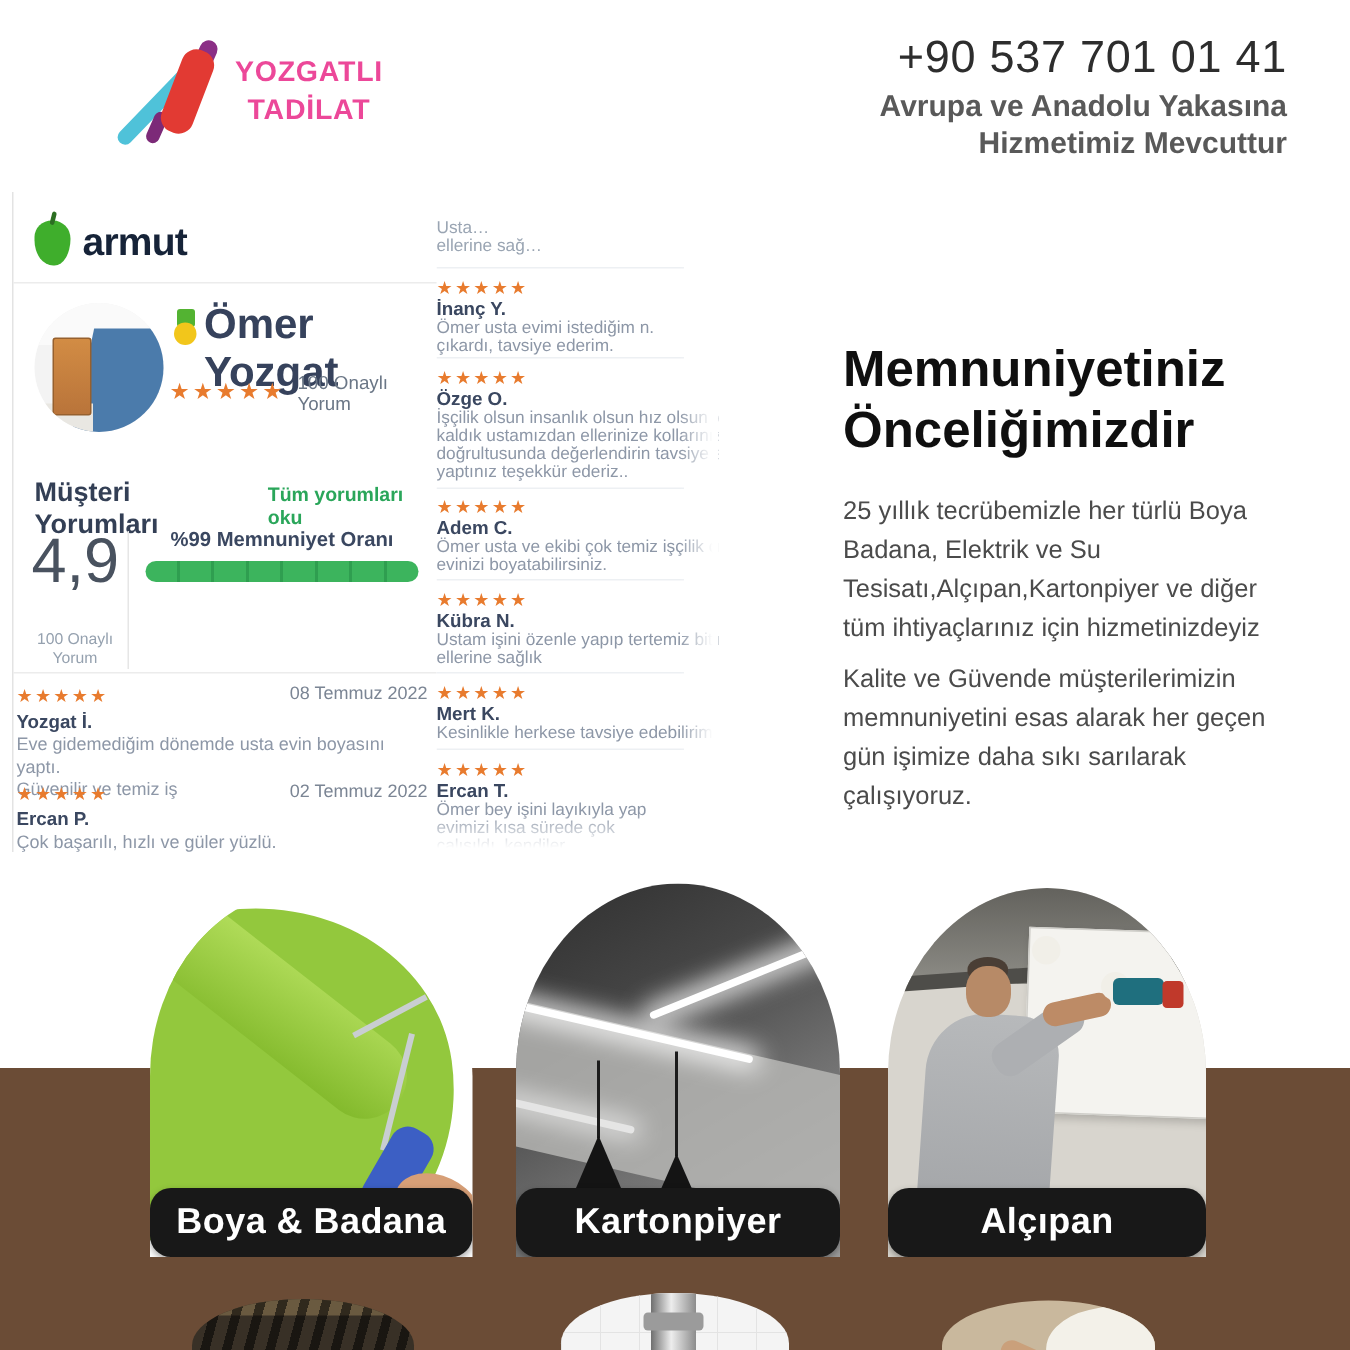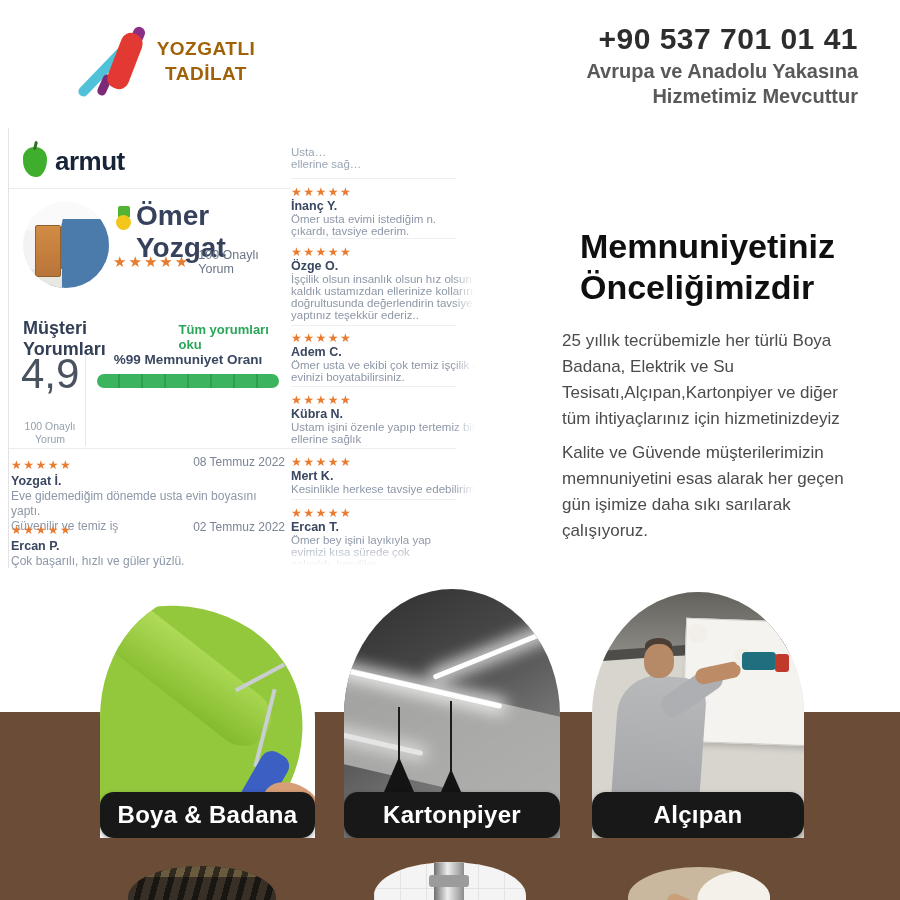--- a/index.html
+++ b/index.html
@@ -7,23 +7,23 @@
         font-family:"Liberation Sans","DejaVu Sans",sans-serif;color:#222}
 
   
   .logo-box{position:absolute;left:96px;top:28px;width:58px;height:72px}
   .stroke{position:absolute;border-radius:10px}
   .s-cyan{left:6px;top:0;width:10px;height:78px;background:#4fc2d9;transform:rotate(44deg);border-radius:5px}
   .s-purple{left:33px;top:-2px;width:12px;height:32px;background:#8b2f86;transform:rotate(24deg);border-radius:6px}
   .s-purple2{left:4px;top:46px;width:9px;height:22px;background:#7c2a78;transform:rotate(24deg);border-radius:5px}
   .s-red{left:18px;top:4px;width:22px;height:58px;background:#e23a33;transform:rotate(21deg)}
   .brand{position:absolute;left:150px;top:36px;width:112px;text-align:center;
-         font-size:19px;font-weight:700;line-height:25px;letter-spacing:.5px;color:#a16207}
+         font-size:19px;font-weight:700;line-height:25px;letter-spacing:.5px;color:#ec4899}
   .phone-wrap{position:absolute;right:42px;top:22px;text-align:right}
-  .phone{font-size:30px;font-weight:700;color:#2d2d2d;letter-spacing:.5px}
+  .phone{font-size:30px;font-weight:400;color:#2d2d2d;letter-spacing:.5px}
   .tagline{margin-top:3px;font-size:20px;font-weight:700;color:#595959;line-height:25px}
 
   
   .widget{position:absolute;left:8px;top:128px;width:470px;height:440px;background:#fff;
           border-left:1px solid #e3e3e3}
   .wl{position:absolute;left:0;top:0;width:282px;height:440px}
   .wr{position:absolute;left:282px;top:0;width:188px;height:440px;overflow:hidden}
   .wr-in{position:relative;width:272px;height:440px}
   .armut-row{position:absolute;left:14px;top:18px;display:flex;align-items:center;gap:8px}
   .pear{position:relative;width:24px;height:30px;background:#3fae2c;
@@ -70,21 +70,21 @@
   .rpartial{position:absolute;left:0;top:18px;font-size:11.5px;line-height:12px;color:#9aa5b3;white-space:pre-line}
   .rsep{position:absolute;left:0;width:165px;height:1px;background:#edf0f3}
   .fade-r{position:absolute;right:0;top:0;width:26px;height:440px;
           background:linear-gradient(90deg,rgba(255,255,255,0),#fff 85%)}
   .fade-b{position:absolute;left:0;bottom:0;width:100%;height:26px;
           background:linear-gradient(rgba(255,255,255,0),#fff 90%)}
   .fade-t{position:absolute;left:0;top:0;width:100%;height:13px;
           background:linear-gradient(#fff,rgba(255,255,255,0))}
 
   
-  .promo-h{position:absolute;left:580px;top:226px;width:305px;font-size:34px;font-weight:700;
+  .promo-h{position:absolute;left:562px;top:226px;width:305px;font-size:34px;font-weight:700;
            line-height:41px;color:#0f0f0f}
   .promo-p1{position:absolute;left:562px;top:328px;width:306px;font-size:17px;line-height:26px;color:#4b4b4b}
   .promo-p2{position:absolute;left:562px;top:440px;width:310px;font-size:17px;line-height:26px;color:#4b4b4b}
 
   
   .brown-band{position:absolute;left:0;top:712px;width:100%;height:188px;background:#6b4c36}
   .arch{position:absolute;overflow:hidden;background:#fff;border-radius:108px 108px 0 0/126px 126px 0 0}
   #arch1{left:100px;top:592px;width:215px;height:246px}
   #arch2{left:344px;top:589px;width:216px;height:249px}
   #arch3{left:592px;top:592px;width:212px;height:246px}

